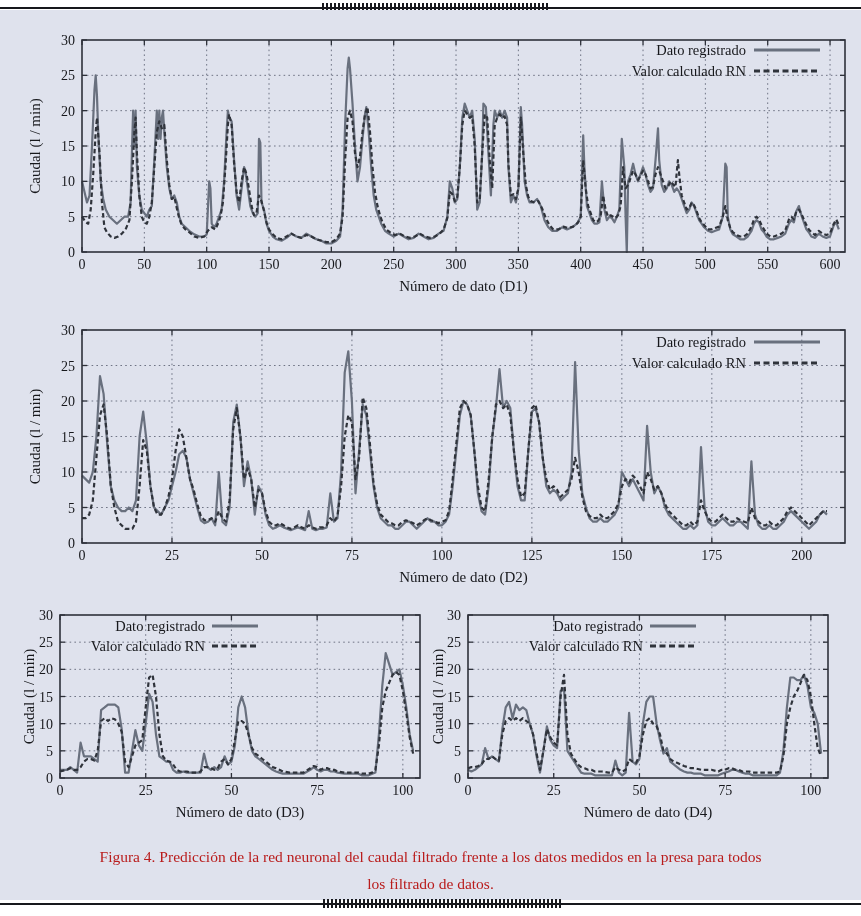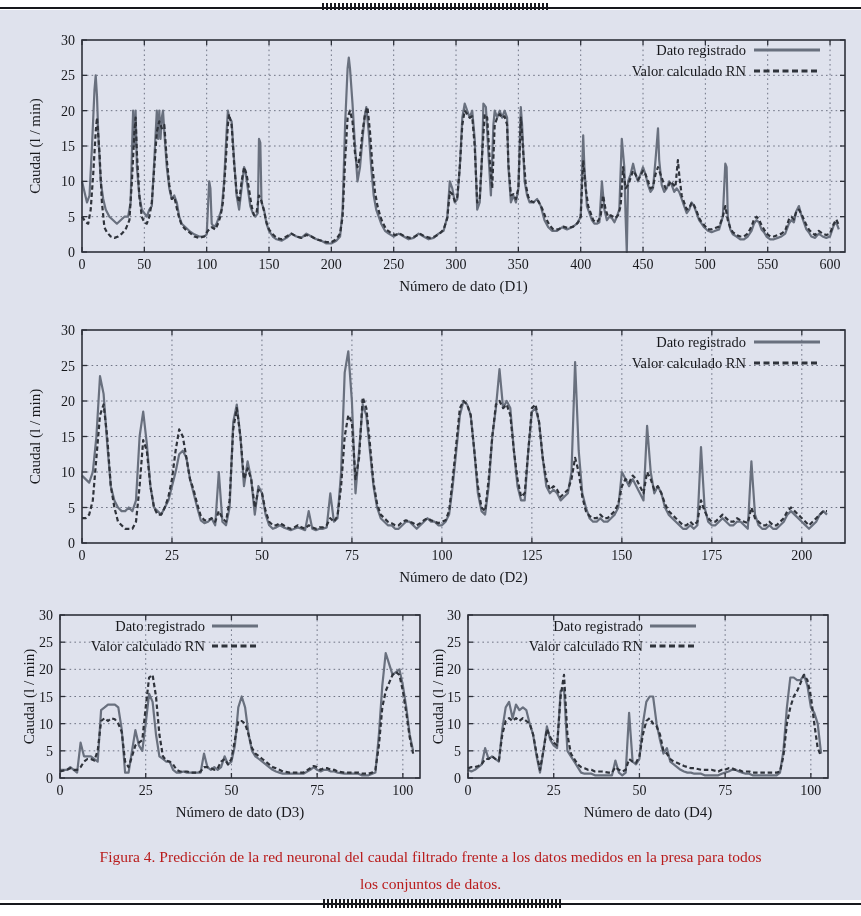--- a/index.html
+++ b/index.html
@@ -294,18 +294,18 @@
         <text x="217" y="217" font-size="15" text-anchor="middle">Número de dato (D4)</text>
         <text x="12" y="96.5" font-size="15" text-anchor="middle" transform="rotate(-90 12 96.5)">Caudal (l / min)</text>
         <text x="212" y="31" font-size="14.5" text-anchor="end">Dato registrado</text>
         <line x1="219" y1="26" x2="265" y2="26" stroke-width="3.2" stroke="#69707e"></line>
         <text x="212" y="51" font-size="14.5" text-anchor="end">Valor calculado RN</text>
         <line x1="219" y1="46" x2="265" y2="46" stroke-width="3.2" stroke="#2f333b" stroke-dasharray="6 3.5"></line>
       </svg></div>
 
   <div class="caption">
     <div>Figura 4. Predicción de la red neuronal del caudal filtrado frente a los datos medidos en la presa para todos</div>
-    <div>los conjuntos de datos.</div>
+    <div>los filtrado de datos.</div>
   </div>
 
   <div class="hatch hatch-bottom"></div>
   <div class="rule rule-bottom"></div>
 </div>
 
 </body></html>

